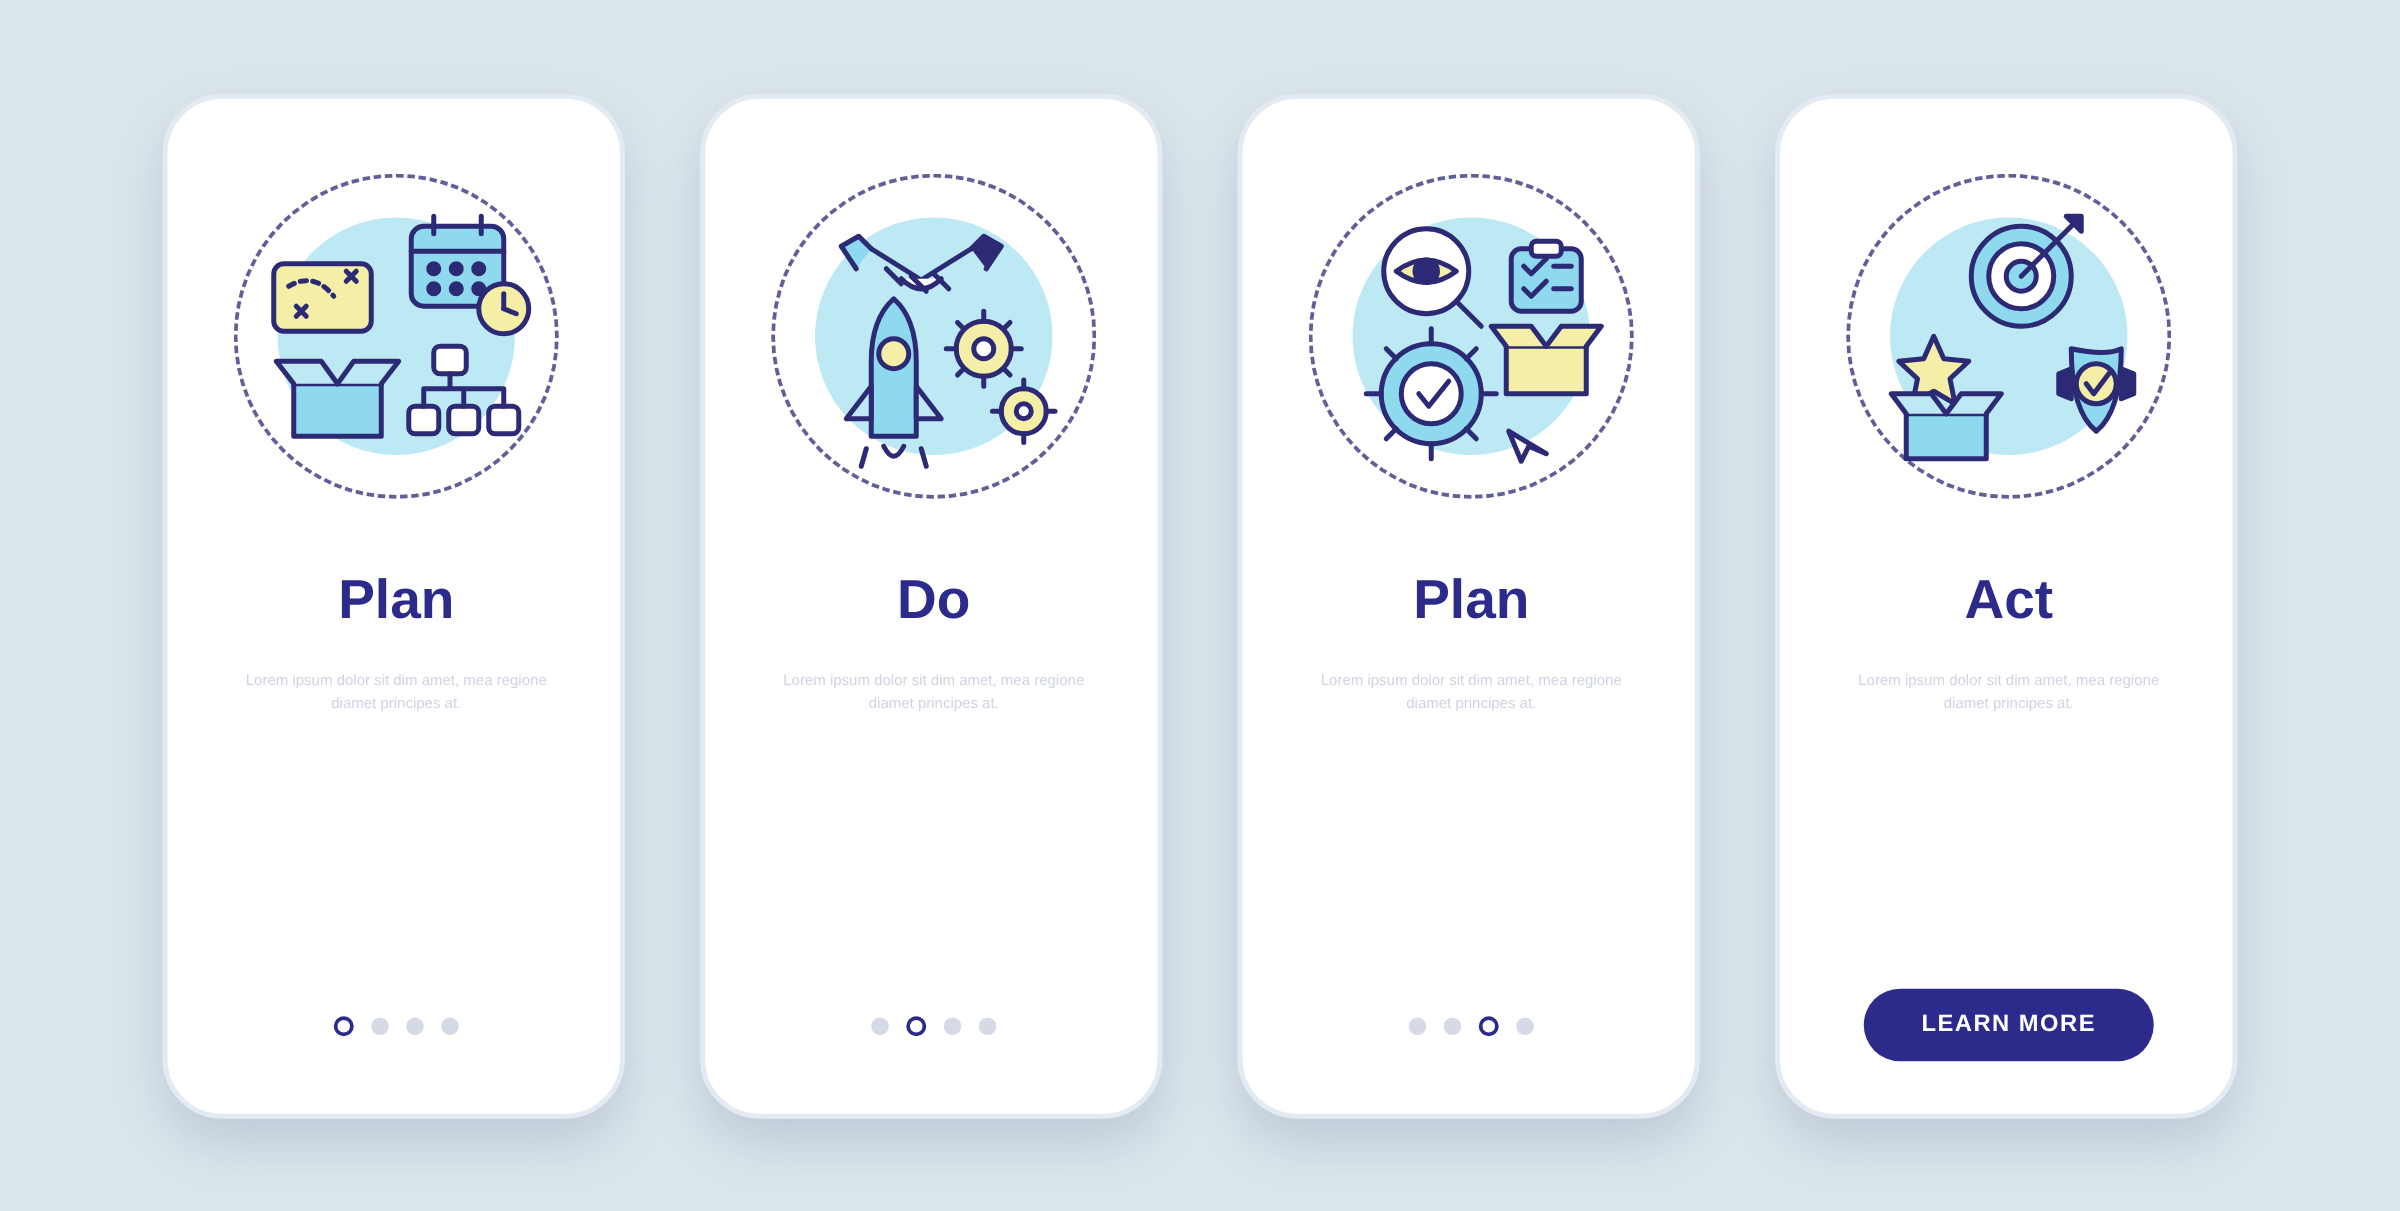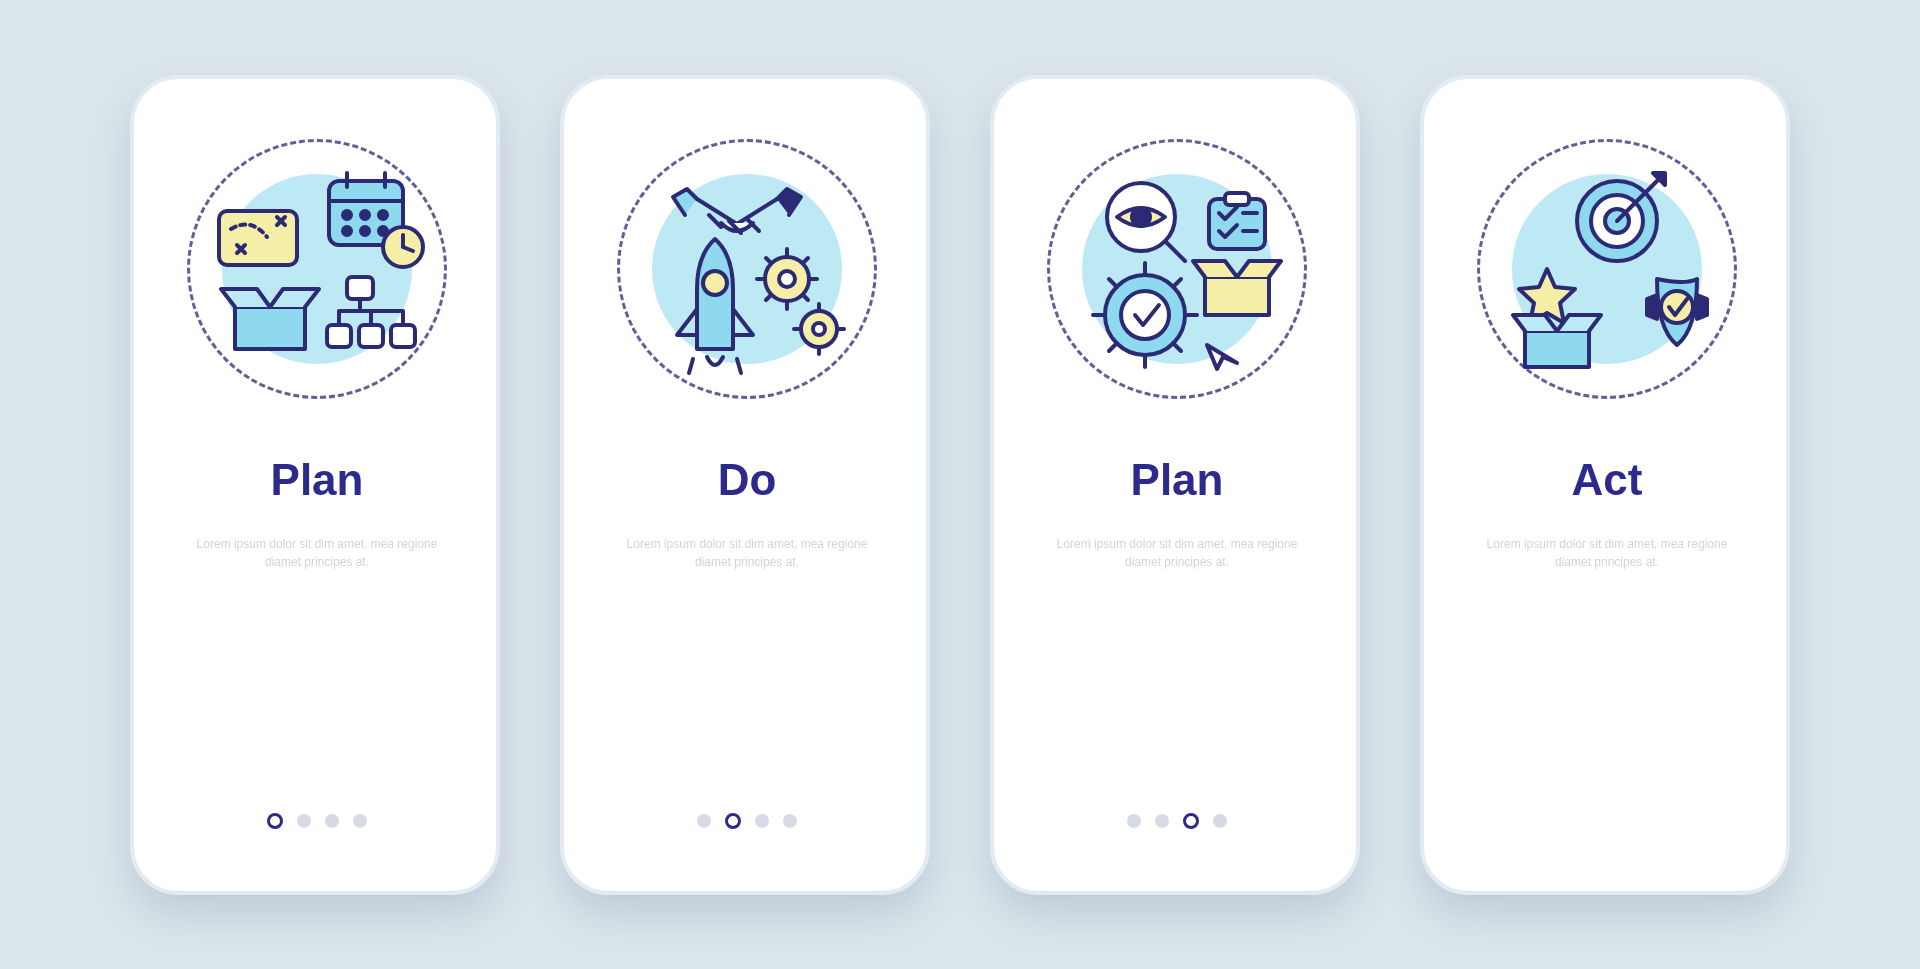--- a/index.html
+++ b/index.html
@@ -293,15 +293,16 @@
           <circle cx="180" cy="148" r="16" fill="#f5eea6"></circle>
           <path d="M172 148 l6 8 l12 -16"></path>
           <path d="M150 140 L160 136 L160 160 L150 156 Z" fill="#2c2a75"></path>
           <path d="M210 140 L200 136 L200 160 L210 156 Z" fill="#2c2a75"></path>
         </g>
       </svg>
     </div>
     <div class="title">Act</div>
     <div class="desc">Lorem ipsum dolor sit dim amet, mea regione diamet principes at.</div>
     <div class="spacer"></div>
+    <button class="learn-more">LEARN MORE</button>
   </div>
 
 </div>
 
 </body></html>

